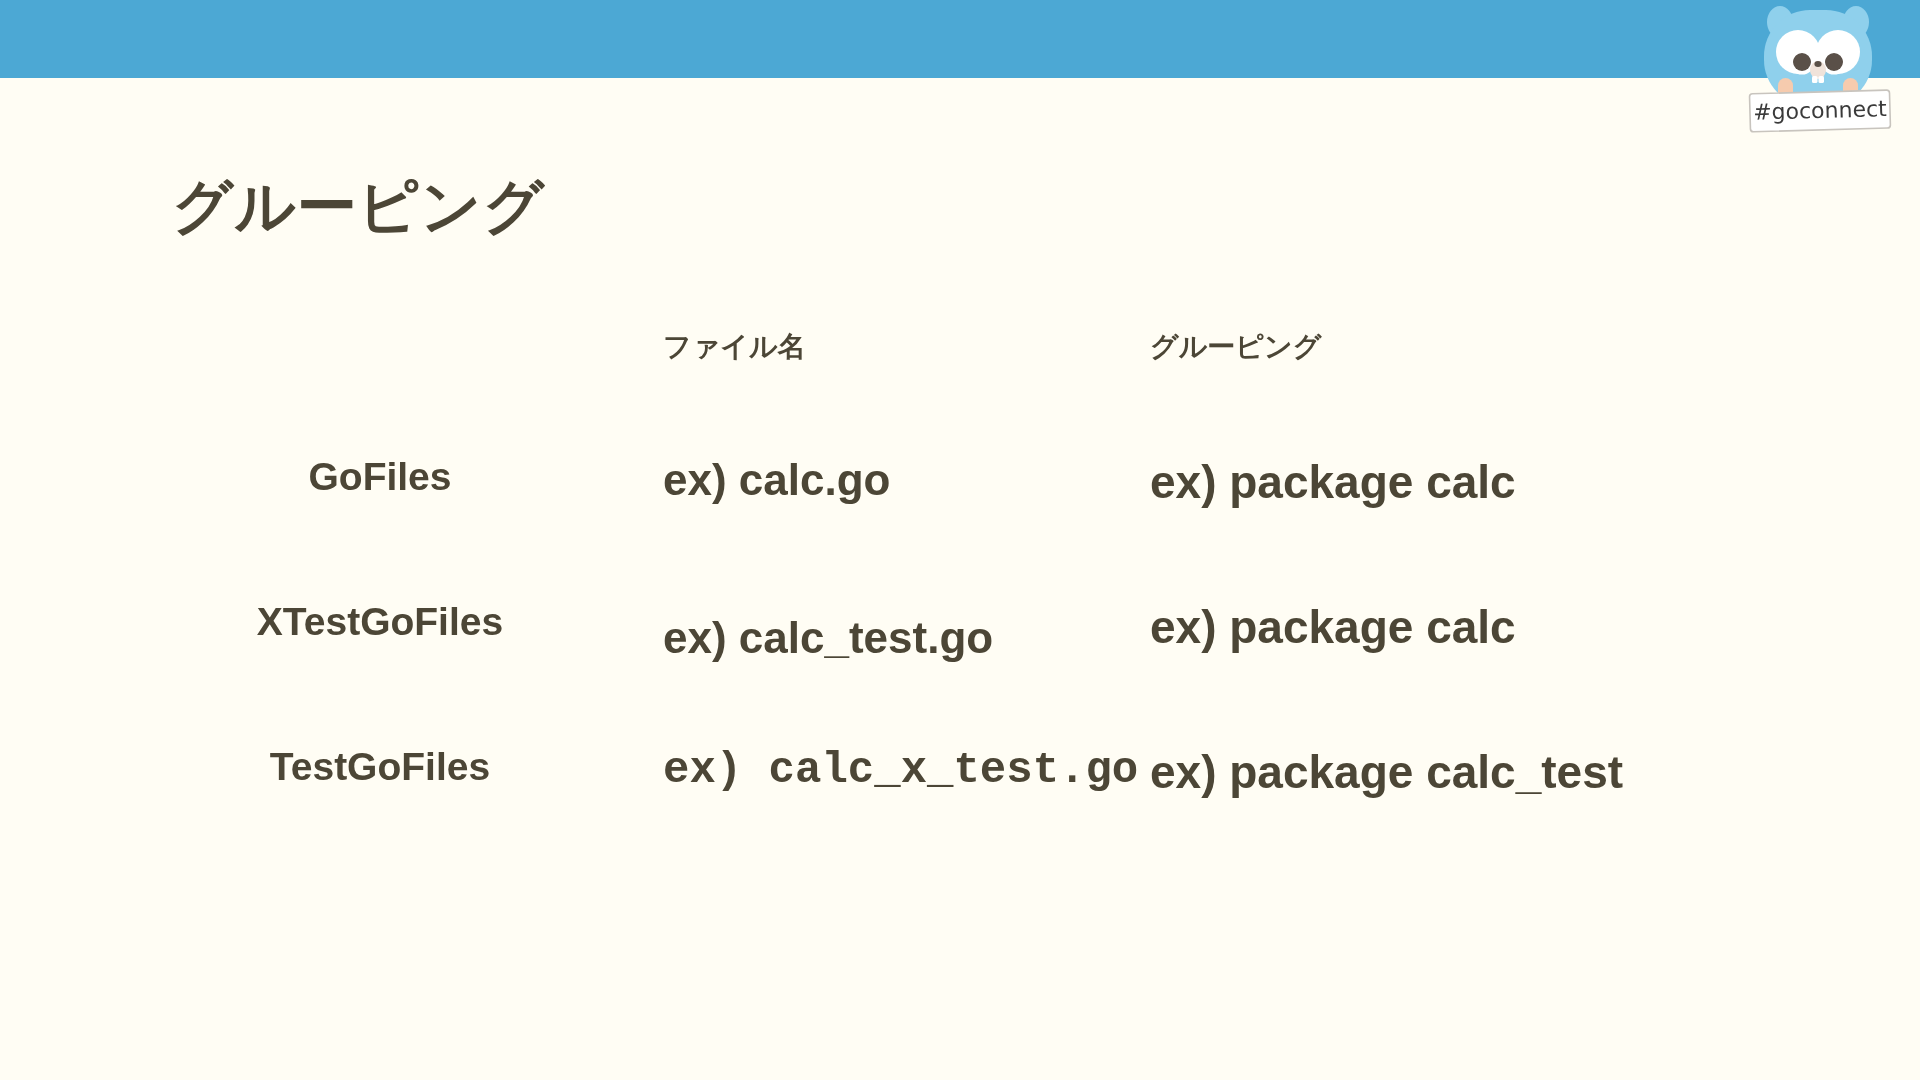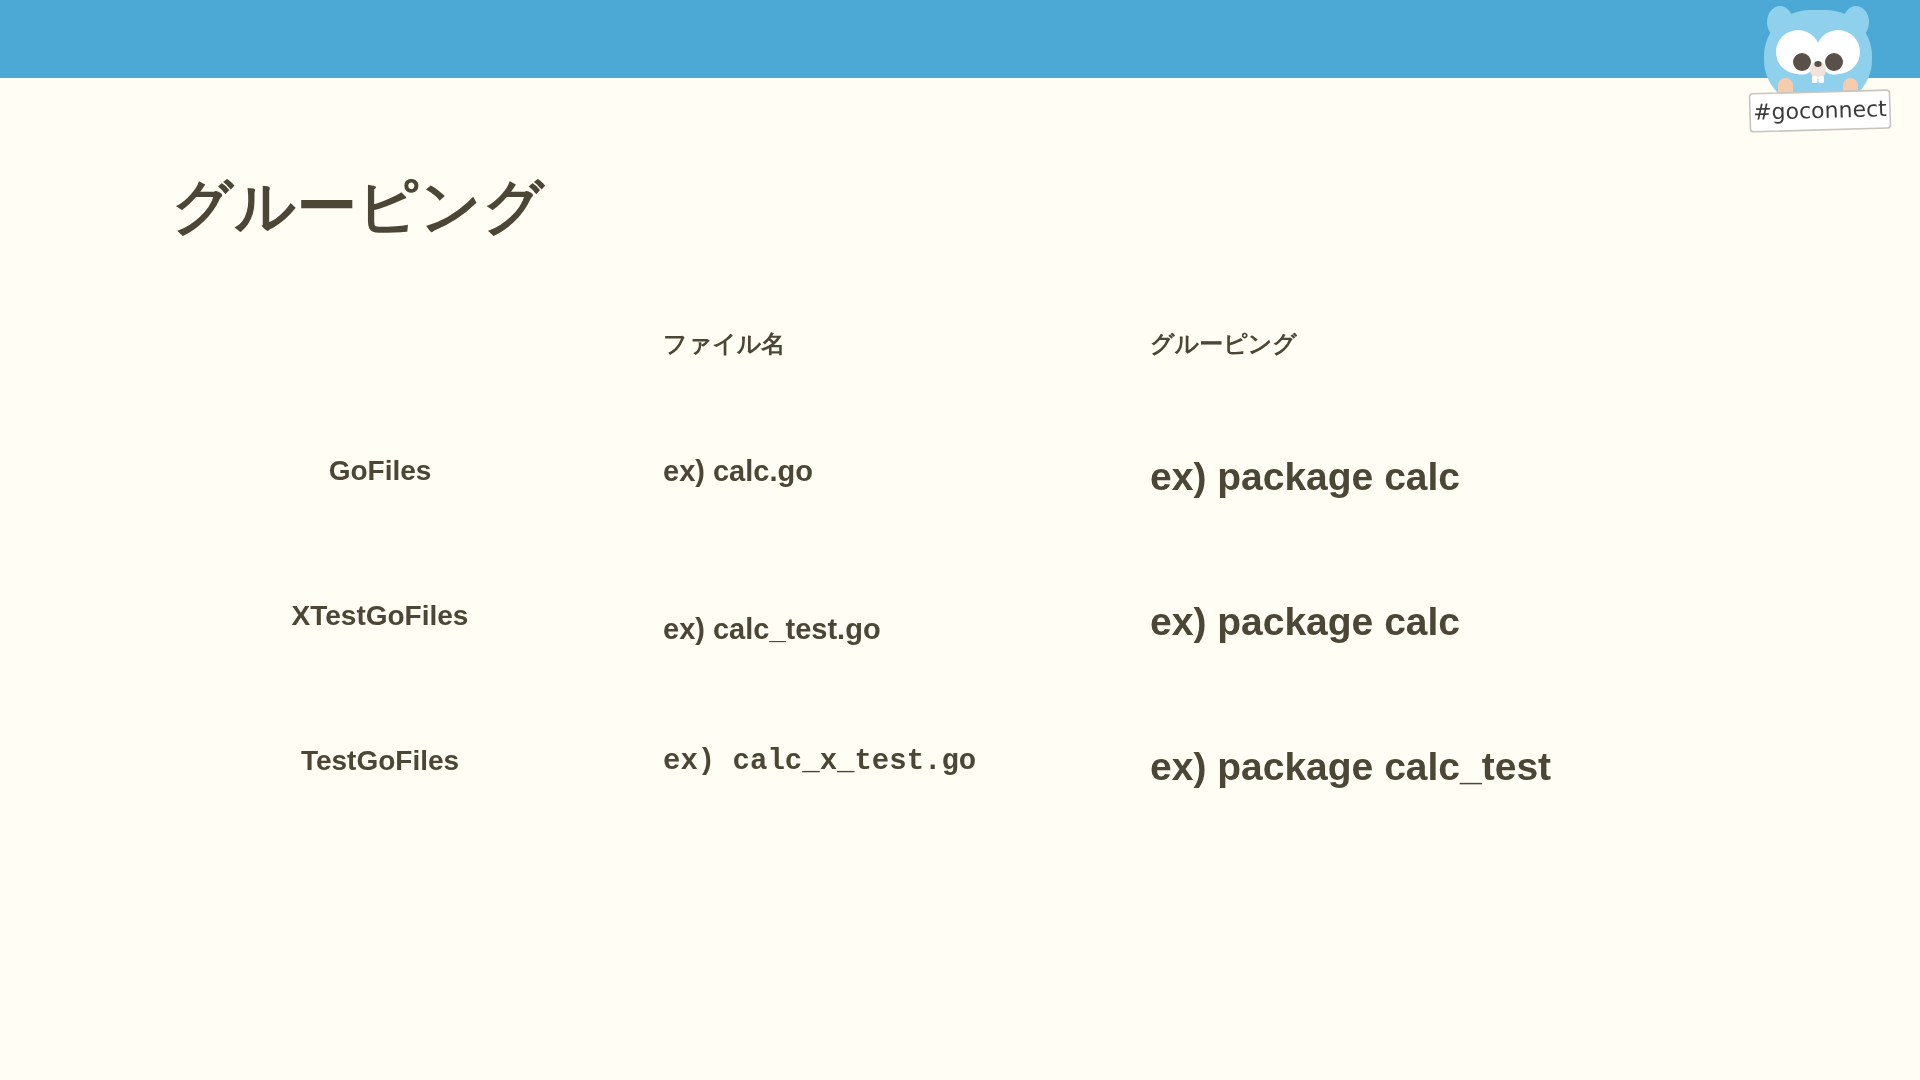--- a/index.html
+++ b/index.html
@@ -52,24 +52,24 @@
   }
 
   
   .table-abs { position:absolute; left:0; top:0; width:1920px; }
   .cell {
     position:absolute;
     white-space:nowrap;
     color:#4C4636;
     font-weight:700;
   }
-  .cell.c1 { width:330px; text-align:center; left:215px; font-size:28px; }
-  .cell.c2 { left:663px; font-size:29px; }
-  .cell.c3 { left:1150px; font-size:39px; }
-  .cell.hd { font-size:24px; font-family:"DejaVu Sans","Liberation Sans",sans-serif; }
+  .cell.c1 { width:330px; text-align:center; left:215px; font-size:39px; }
+  .cell.c2 { left:663px; font-size:44px; }
+  .cell.c3 { left:1150px; font-size:46px; }
+  .cell.hd { font-size:28px; font-family:"DejaVu Sans","Liberation Sans",sans-serif; }
 </style>
 </head>
 <body>
 
 <div class="top-bar"></div>
 
 <div class="badge">
   <svg viewBox="0 0 180 140" xmlns="http://www.w3.org/2000/svg">
 
     <ellipse cx="52" cy="22" rx="13" ry="16" fill="#8FD0EC"></ellipse>

